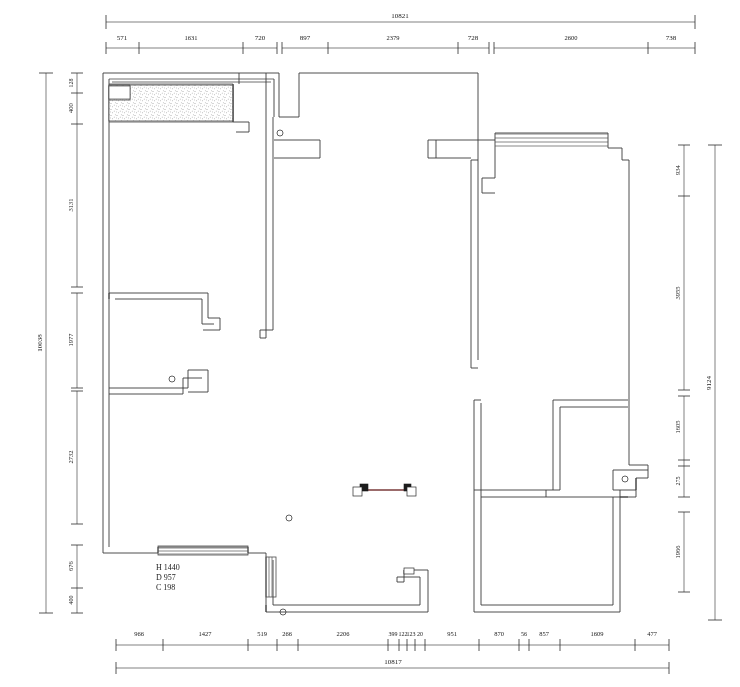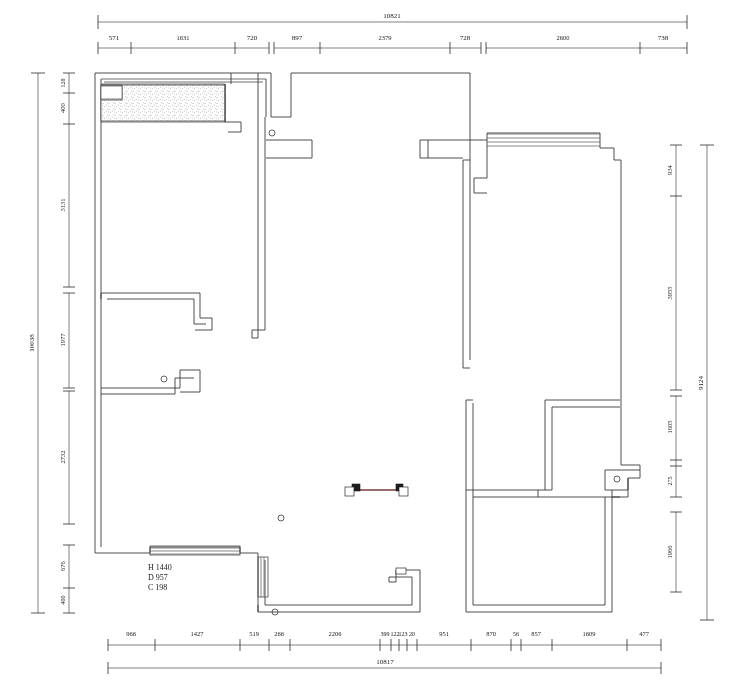--- a/index.html
+++ b/index.html
@@ -10,21 +10,21 @@
   body {
     width: 740px;
     height: 687px;
     font-family: "Liberation Serif", "DejaVu Serif", serif;
     color: #1a1a1a;
     overflow: hidden;
     position: relative;
   }
   #sheet {
     position: absolute;
-    left: 0; top: 0;
+    left: 8px; top: 0;
     width: 608px;
     height: 687px;
   }
   svg#plan {
     position: absolute;
     left: 0; top: 0;
     width: 740px;
     height: 687px;
     display: block;
   }

